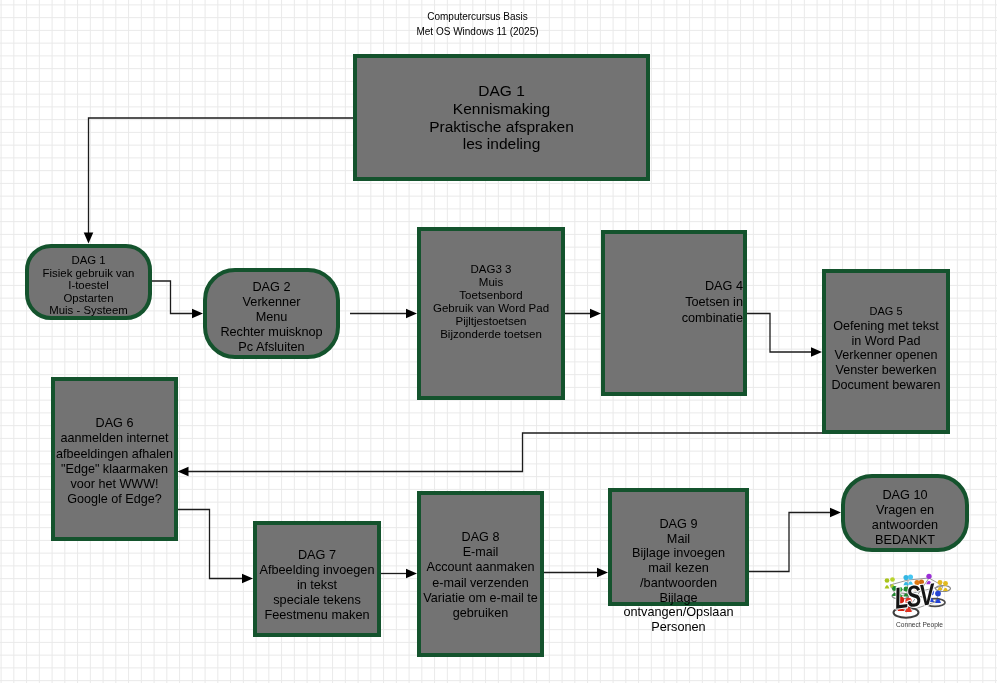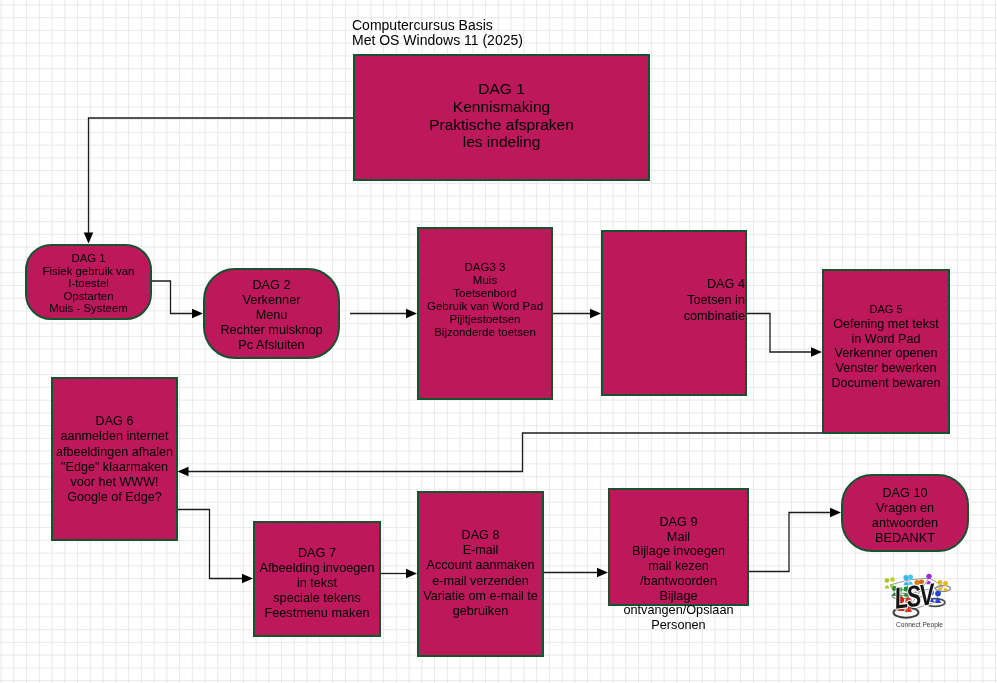--- a/index.html
+++ b/index.html
@@ -6,28 +6,28 @@
 body{
   width:997px;height:683px;position:relative;overflow:hidden;
   font-family:"Liberation Sans",sans-serif;color:#000;
   background-color:#ffffff;
   background-image:
     linear-gradient(to right,#e9e9e9 1px,transparent 1px),
     linear-gradient(to bottom,#e9e9e9 1px,transparent 1px);
   background-size:12.75px 12.75px;
   background-position:0.6px 4.4px;
 }
-.node{position:absolute;box-sizing:border-box;border:2px solid #14532d;background:#be185d;text-align:center;}
+.node{position:absolute;box-sizing:border-box;border:4px solid #14532d;background:#737373;text-align:center;}
 .node div{width:100%;}
 svg.wires{position:absolute;left:0;top:0;}
-#title{position:absolute;left:352px;top:18px;width:251px;text-align:left;font-size:14px;line-height:14.6px;}
+#title{position:absolute;left:352px;top:10px;width:251px;text-align:center;font-size:10px;line-height:14.6px;}
 #bigbox{left:353px;top:54px;width:297px;height:127px;font-size:15.5px;line-height:17.8px;}
 #e1{left:25px;top:244px;width:127px;height:76px;border-radius:26px;font-size:11.4px;line-height:12.6px;}
 #d2{left:203px;top:268px;width:137px;height:91px;border-radius:32px;font-size:12.7px;line-height:14.9px;}
-#d3{left:417px;top:227px;width:136px;height:173px;font-size:11.5px;line-height:13px;}
+#d3{left:417px;top:227px;width:148px;height:173px;font-size:11.5px;line-height:13px;}
 #d4{left:601px;top:230px;width:146px;height:166px;font-size:12.7px;line-height:15.8px;text-align:right;}
 #d5{left:822px;top:269px;width:128px;height:165px;font-size:12.6px;line-height:14.8px;}
 #d5 .sm{font-size:11px;}
 #d6{left:51px;top:377px;width:127px;height:164px;font-size:12.6px;line-height:15.3px;}
 #d7{left:253px;top:521px;width:128px;height:116px;font-size:12.7px;line-height:14.9px;}
 #d8{left:417px;top:491px;width:127px;height:166px;font-size:12.6px;line-height:15.2px;}
 #d9{left:608px;top:488px;width:141px;height:118px;font-size:12.7px;line-height:14.7px;}
 #d10{left:841px;top:474px;width:128px;height:78px;border-radius:31px;font-size:12.7px;line-height:14.9px;}
 </style>
 </head>

